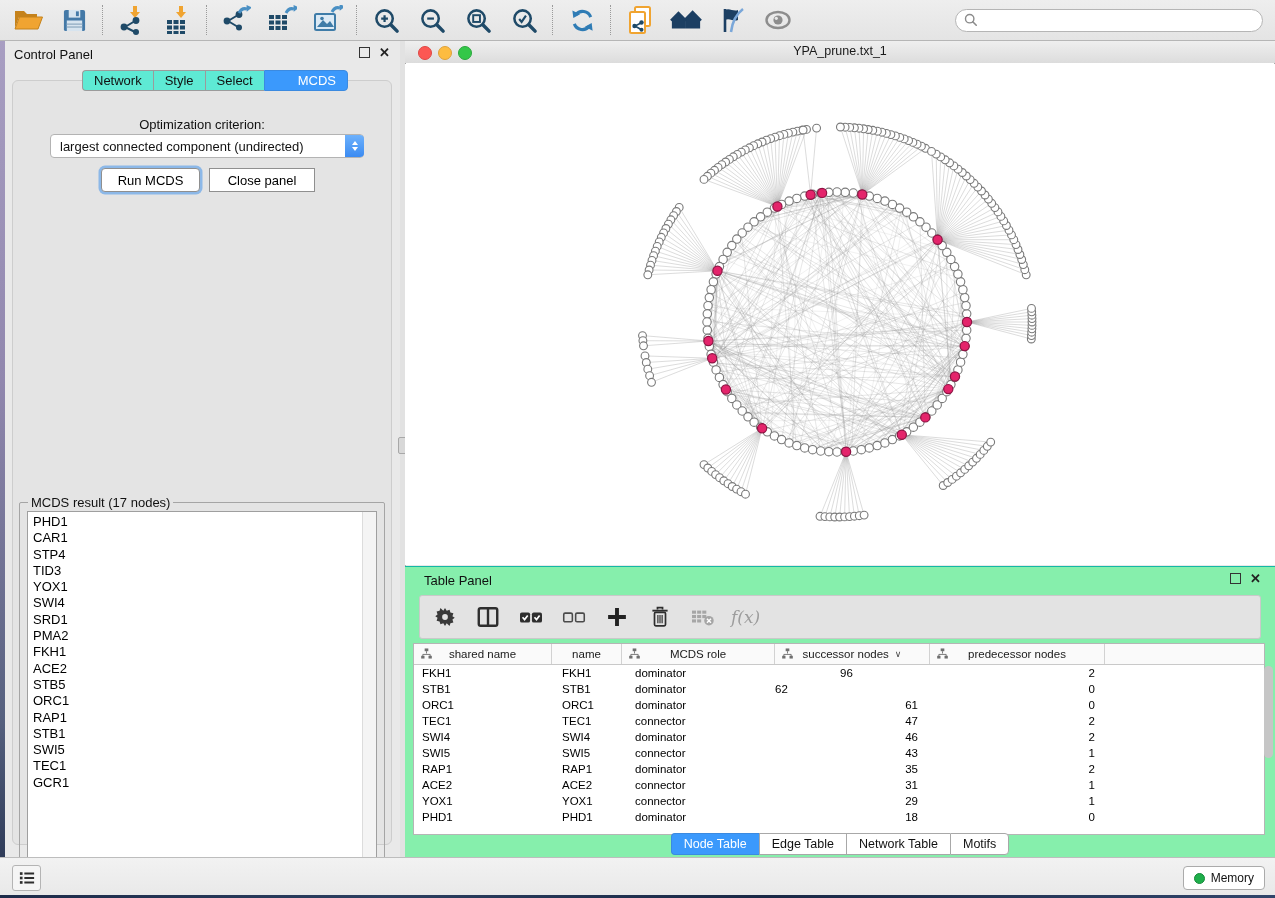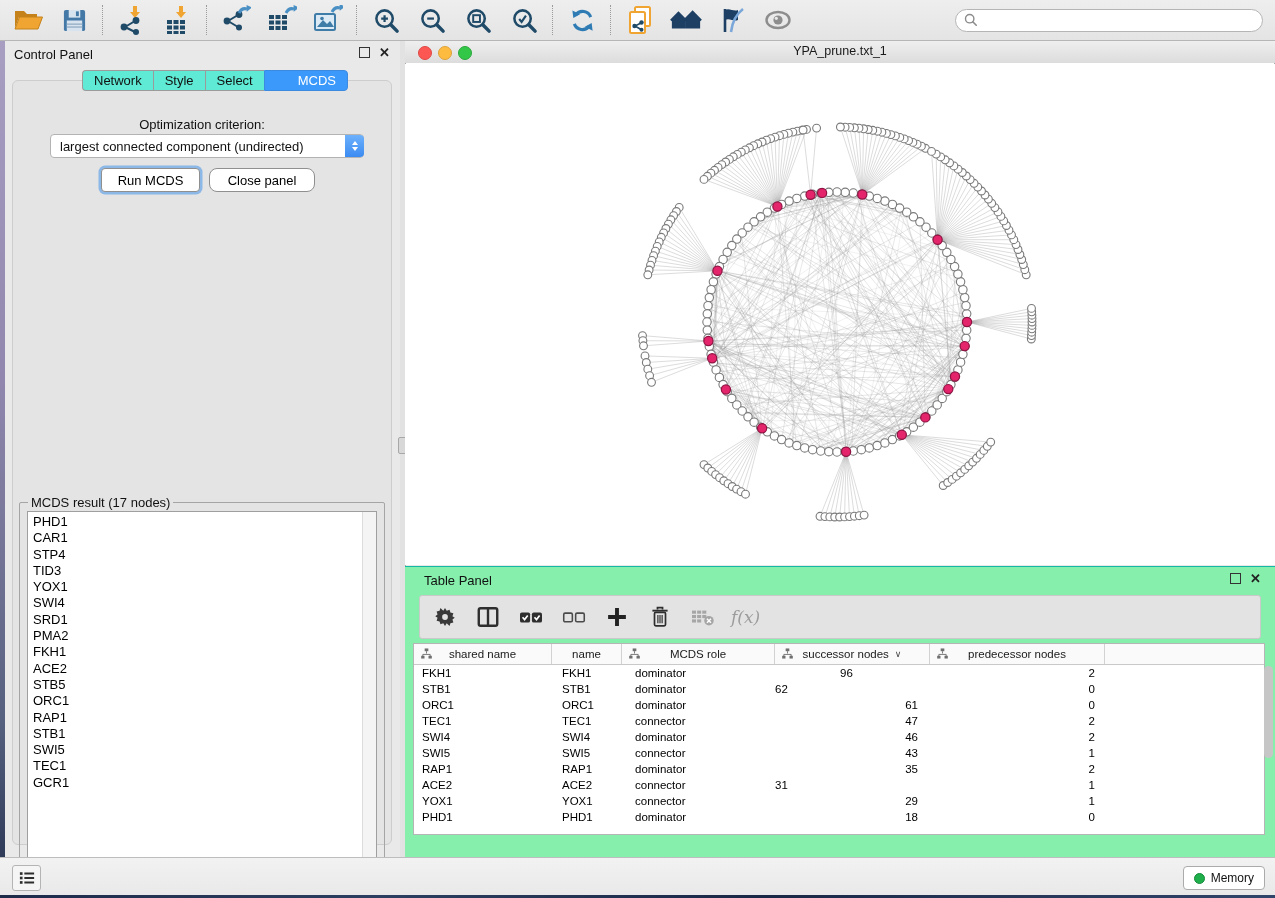--- a/index.html
+++ b/index.html
@@ -29,21 +29,21 @@
   .cp-tab.active{background:#3b99fc;color:#fff;border-color:#3b8ae0;padding-left:33px;}
   #cp-pane{position:absolute;left:7px;top:39px;width:378px;height:763px;background:#e4e4e4;border:1px solid #cdcdcd;border-radius:6px;}
   #criterion-label{position:absolute;left:0;top:36px;width:100%;text-align:center;font-size:13px;color:#111;}
   #criterion-select{position:absolute;left:37px;top:53px;width:312px;height:22px;background:#fff;border:1px solid #b3b3b3;border-radius:4px;display:flex;align-items:center;}
   #criterion-select .sel-text{flex:1;font-size:13px;padding-left:9px;color:#111;white-space:nowrap;overflow:hidden;}
   .sel-stepper{width:19px;height:22px;margin-right:-1px;background:linear-gradient(#6db1fc,#3b8bf2);border-radius:0 4px 4px 0;display:flex;flex-direction:column;align-items:center;justify-content:center;gap:2px;}
   .sel-stepper i{display:block;width:0;height:0;border-left:3.5px solid transparent;border-right:3.5px solid transparent;}
   .sel-stepper .up{border-bottom:4px solid #fff;}
   .sel-stepper .dn{border-top:4px solid #fff;}
   #run-btn{position:absolute;left:88px;top:87px;width:97px;height:22px;background:#fff;border:1px solid #8f8f8f;border-radius:4px;font-size:13px;box-shadow:0 0 0 2.5px #8cb8e8;display:flex;align-items:center;justify-content:center;}
-  #closepanel-btn{position:absolute;left:196px;top:87px;width:104px;height:22px;background:#fff;border:1px solid #8f8f8f;border-radius:8px;font-size:13px;display:flex;align-items:center;justify-content:center;}
+  #closepanel-btn{position:absolute;left:196px;top:87px;width:104px;height:22px;background:#fff;border:1px solid #8f8f8f;border-radius:0;font-size:13px;display:flex;align-items:center;justify-content:center;}
   #mcds-fieldset{position:absolute;left:6px;top:421px;width:364px;height:368px;border:1px solid #a5a5a5;border-radius:2px;}
   #mcds-legend{position:absolute;left:8px;top:-8px;background:#e4e4e4;padding:0 3px;font-size:13px;color:#111;}
   #mcds-list{position:absolute;left:7px;top:8px;right:7px;bottom:7px;background:#fff;border:1px solid #9f9f9f;overflow:hidden;}
   #mcds-scroll{position:absolute;right:0;top:0;bottom:0;width:13px;background:#f4f4f4;border-left:1px solid #dcdcdc;}
   #mcds-ul{list-style:none;margin:0;padding:2px 0 0 5px;}
   #mcds-ul li{font-size:13px;line-height:16.3px;color:#000;}
   
   #net-window{position:absolute;left:405px;top:41px;width:870px;height:524px;background:#fff;}
   #net-titlebar{position:absolute;left:0;top:0;width:100%;height:22px;background:linear-gradient(#efefef,#dcdcdc);border-bottom:1px solid #a9a9a9;}
   .traffic{position:absolute;top:5px;width:12px;height:12px;border-radius:50%;}
@@ -1311,41 +1311,47 @@
             <div class="td" style="width: 138px; text-align: left; padding-left: 8px;">RAP1</div>
             <div class="td" style="width: 70px; text-align: left; padding-left: 10px;">RAP1</div>
             <div class="td" style="width: 153px; text-align: left; padding-left: 13px;">dominator</div>
             <div class="td" style="width: 155px; text-align: right; padding-right: 12px;">35</div>
             <div class="td" style="width: 175px; text-align: right; padding-right: 10px;">2</div>
           </div>
           <div class="tr">
             <div class="td" style="width: 138px; text-align: left; padding-left: 8px;">ACE2</div>
             <div class="td" style="width: 70px; text-align: left; padding-left: 10px;">ACE2</div>
             <div class="td" style="width: 153px; text-align: left; padding-left: 13px;">connector</div>
-            <div class="td" style="width: 155px; text-align: left; padding-right: 12px;">31</div>
+            <div class="td" style="width: 155px; text-align: right; padding-right: 12px;">31</div>
             <div class="td" style="width: 175px; text-align: right; padding-right: 10px;">1</div>
           </div>
           <div class="tr">
             <div class="td" style="width: 138px; text-align: left; padding-left: 8px;">YOX1</div>
             <div class="td" style="width: 70px; text-align: left; padding-left: 10px;">YOX1</div>
             <div class="td" style="width: 153px; text-align: left; padding-left: 13px;">connector</div>
             <div class="td" style="width: 155px; text-align: right; padding-right: 12px;">29</div>
             <div class="td" style="width: 175px; text-align: right; padding-right: 10px;">1</div>
           </div>
           <div class="tr">
             <div class="td" style="width: 138px; text-align: left; padding-left: 8px;">PHD1</div>
             <div class="td" style="width: 70px; text-align: left; padding-left: 10px;">PHD1</div>
             <div class="td" style="width: 153px; text-align: left; padding-left: 13px;">dominator</div>
             <div class="td" style="width: 155px; text-align: right; padding-right: 12px;">18</div>
             <div class="td" style="width: 175px; text-align: right; padding-right: 10px;">0</div>
           </div>
         </div>
     </div>
     <div id="tp-vscroll">
         <div id="tp-thumb"></div>
+      </div>
+    <div id="tp-tabs">
+        <div class="tp-tab active">Node Table</div>
+        <div class="tp-tab">Edge Table</div>
+        <div class="tp-tab">Network Table</div>
+        <div class="tp-tab">Motifs</div>
       </div>
   </div>
 
   <div id="status-bar">
     <div id="list-btn">
       <svg width="18" height="16" viewBox="0 0 20 18">
         <g fill="#2e2e2e">
             <rect x="2" y="2.5" width="3" height="3"></rect>
             <rect x="2" y="7.5" width="3" height="3"></rect>
             <rect x="2" y="12.5" width="3" height="3"></rect>

